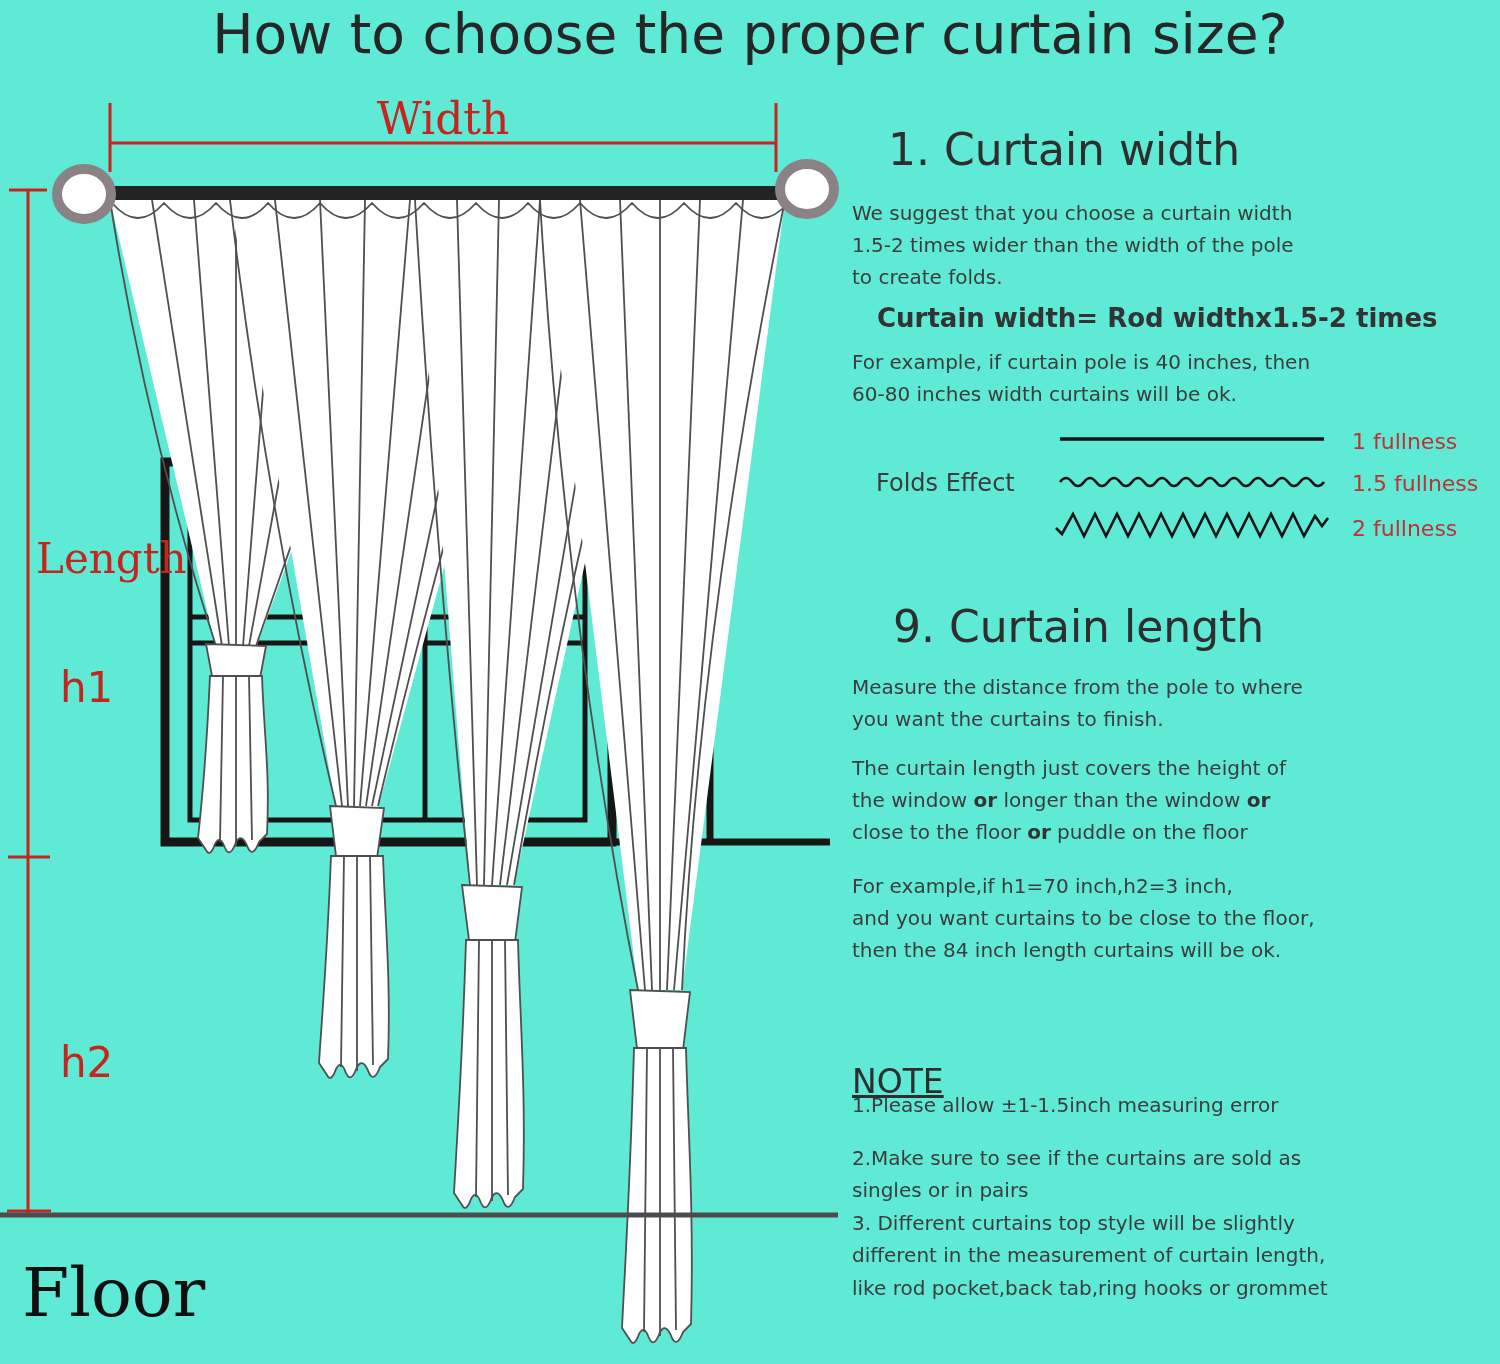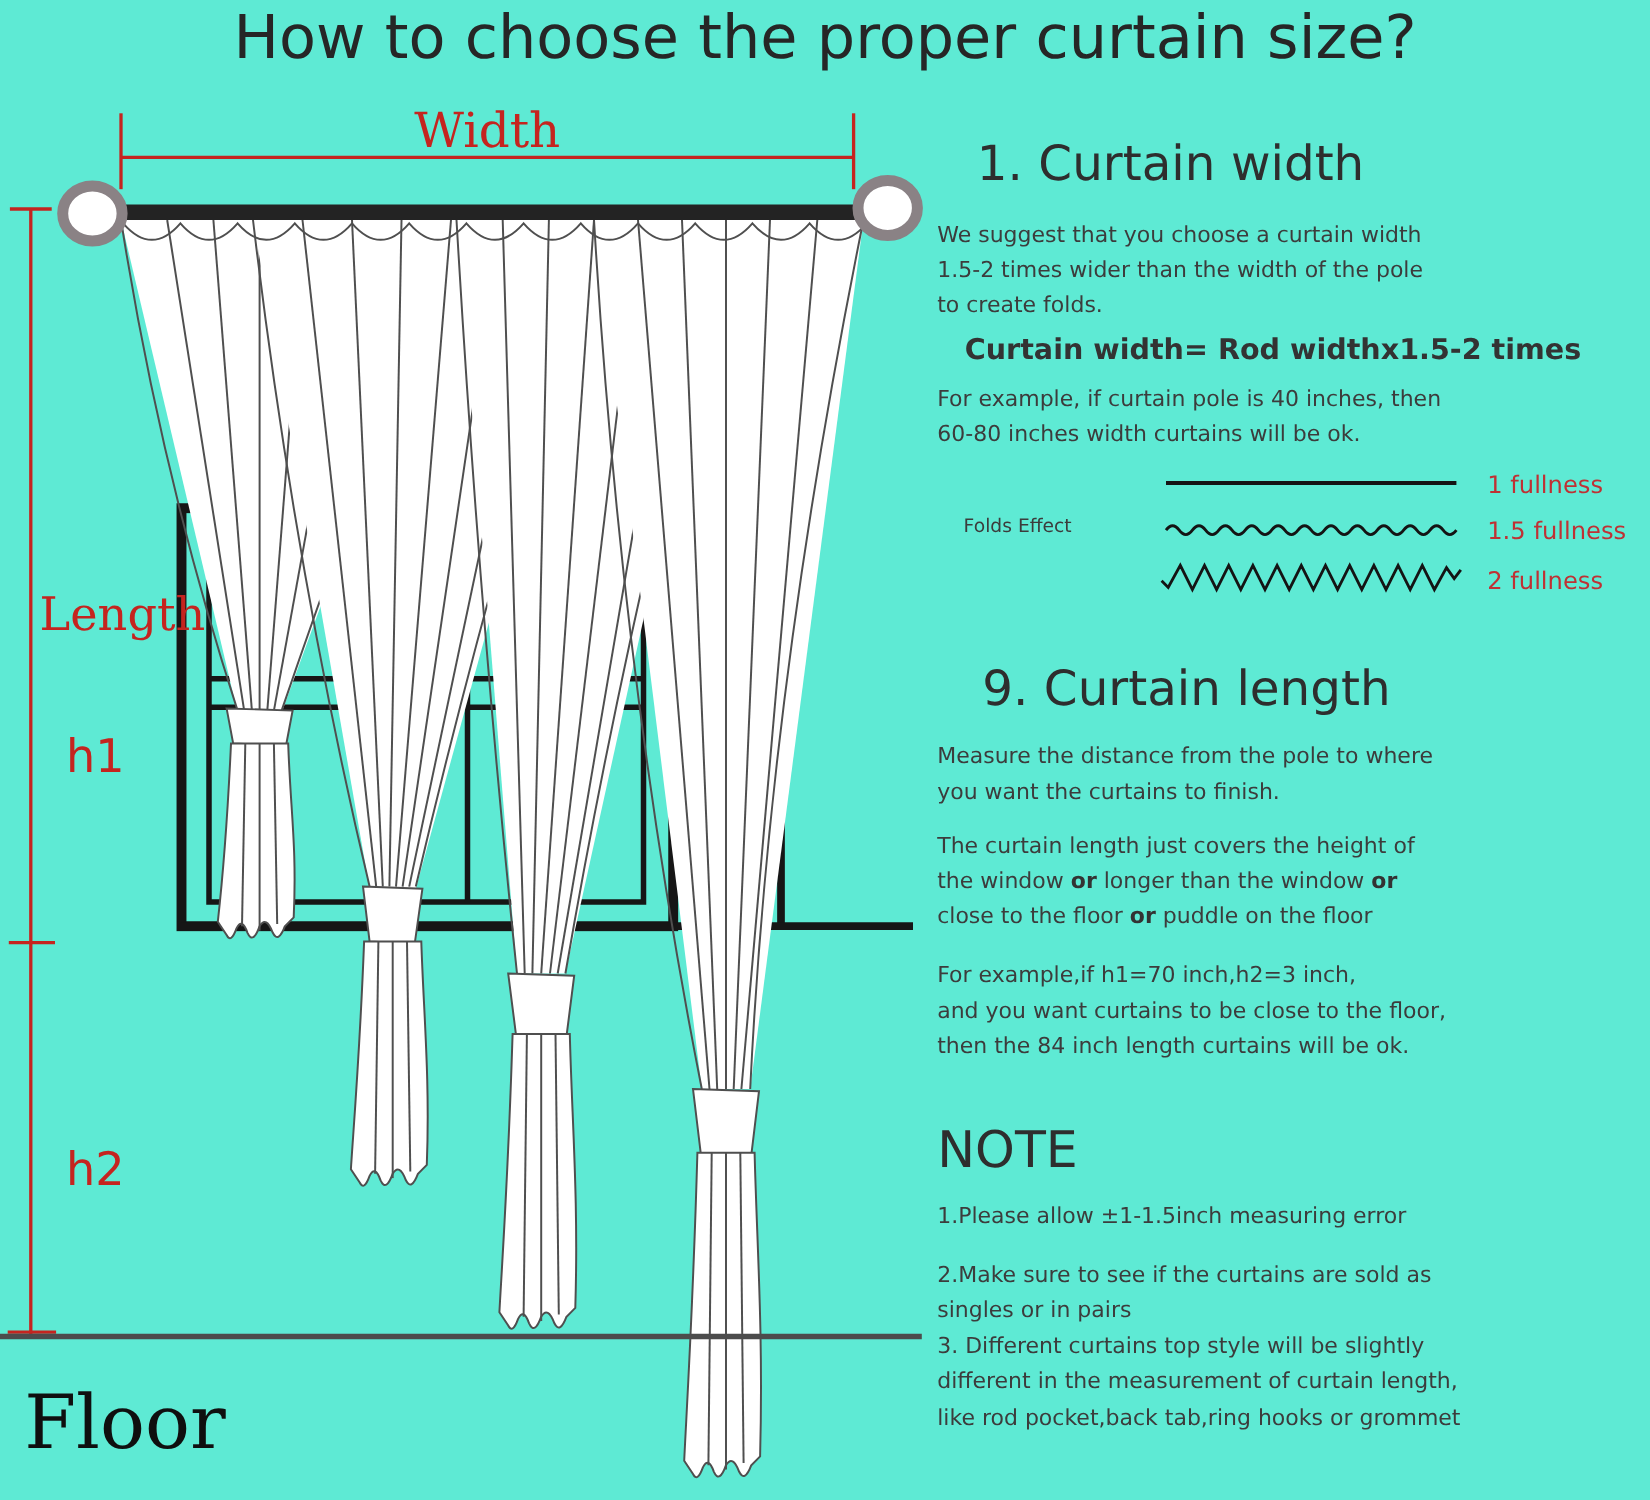--- a/index.html
+++ b/index.html
@@ -6,21 +6,21 @@
   .stage{position:relative;width:1500px;height:1364px;background:#5eead4;overflow:hidden;
          font-family:"DejaVu Sans","Liberation Sans",sans-serif;color:#3c3c3c;}
   .abs{position:absolute;}
   .page-title{left:0;top:2px;width:1500px;text-align:center;font-size:55px;color:#262626;letter-spacing:0;}
   .diagram-svg{left:0;top:0;}
   
   .h-big{font-size:44px;color:#2e2e2e;white-space:nowrap;}
   .body-txt{font-size:20px;line-height:32px;white-space:pre-line;color:#3c3c3c;}
   .bold{font-weight:bold;color:#333;}
   .formula{font-size:26px;font-weight:bold;color:#333;white-space:nowrap;}
-  .folds-label{font-size:17px;color:#3c3c3c;white-space:nowrap;}
+  .folds-label{font-size:24px;color:#3c3c3c;white-space:nowrap;}
   .fullness{font-size:22px;color:#bf3134;white-space:nowrap;}
   .note-items .body-txt{margin:0;}
 </style>
 </head>
 <body>
 
 <div class="stage">
 
   <div class="abs page-title">How to choose the proper curtain size?</div>
 
@@ -150,21 +150,21 @@
   <div class="abs h-big" style="left:893px;top:601px;">9. Curtain length</div>
   <div class="abs body-txt" style="left:852px;top:752px;"><span>The curtain length just covers the height of
 the window </span><span class="bold">or</span><span> longer than the window </span><span class="bold">or</span><span>
 close to the floor </span><span class="bold">or</span><span> puddle on the floor</span></div>
   <div class="abs body-txt" style="left:852px;top:671px;">Measure the distance from the pole to where
 you want the curtains to finish.</div>
   <div class="abs body-txt" style="left:852px;top:870px;">For example,if h1=70 inch,h2=3 inch,
 and you want curtains to be close to the floor,
 then the 84 inch length curtains will be ok.</div>
 
-  <div class="abs h-big" style="left:852px;top:1018px;font-size:46px;">NOTE</div>
+  <div class="abs h-big" style="left:852px;top:1062px;font-size:33px;text-decoration:underline;">NOTE</div>
   <div class="abs note-items" style="left:852px;top:1089px;">
     <div class="body-txt" style="line-height:32.5px;">1.Please allow ±1-1.5inch measuring error</div>
     <div class="body-txt" style="line-height:32.5px;margin-top:20px;">2.Make sure to see if the curtains are sold as
 singles or in pairs</div>
     <div class="body-txt" style="line-height:32.5px;">3. Different curtains top style will be slightly
 different in the measurement of curtain length,
 like rod pocket,back tab,ring hooks or grommet</div>
   </div>
 
 </div>

